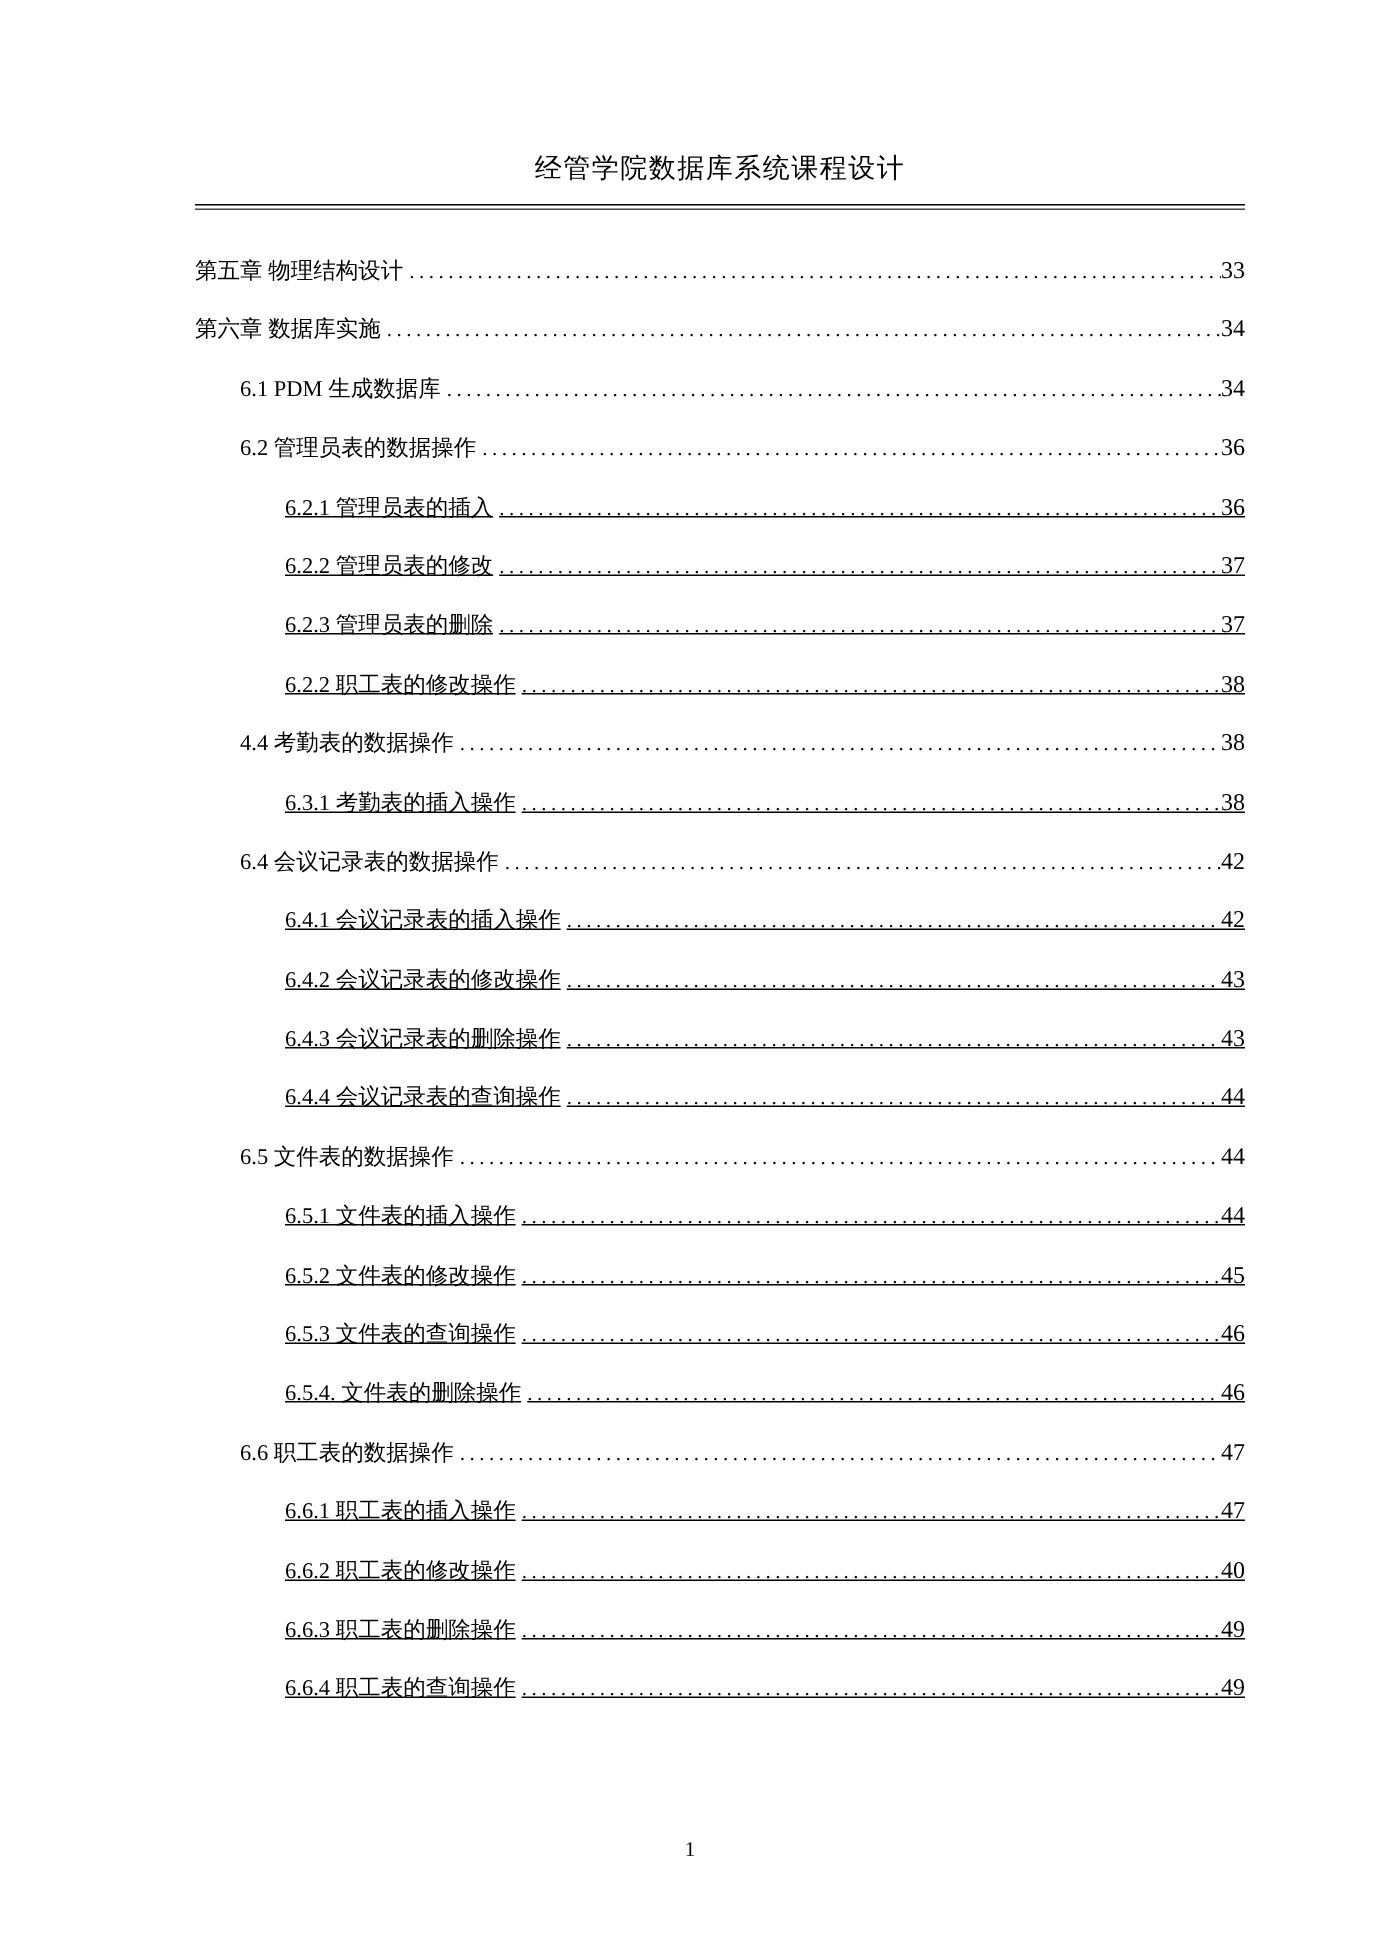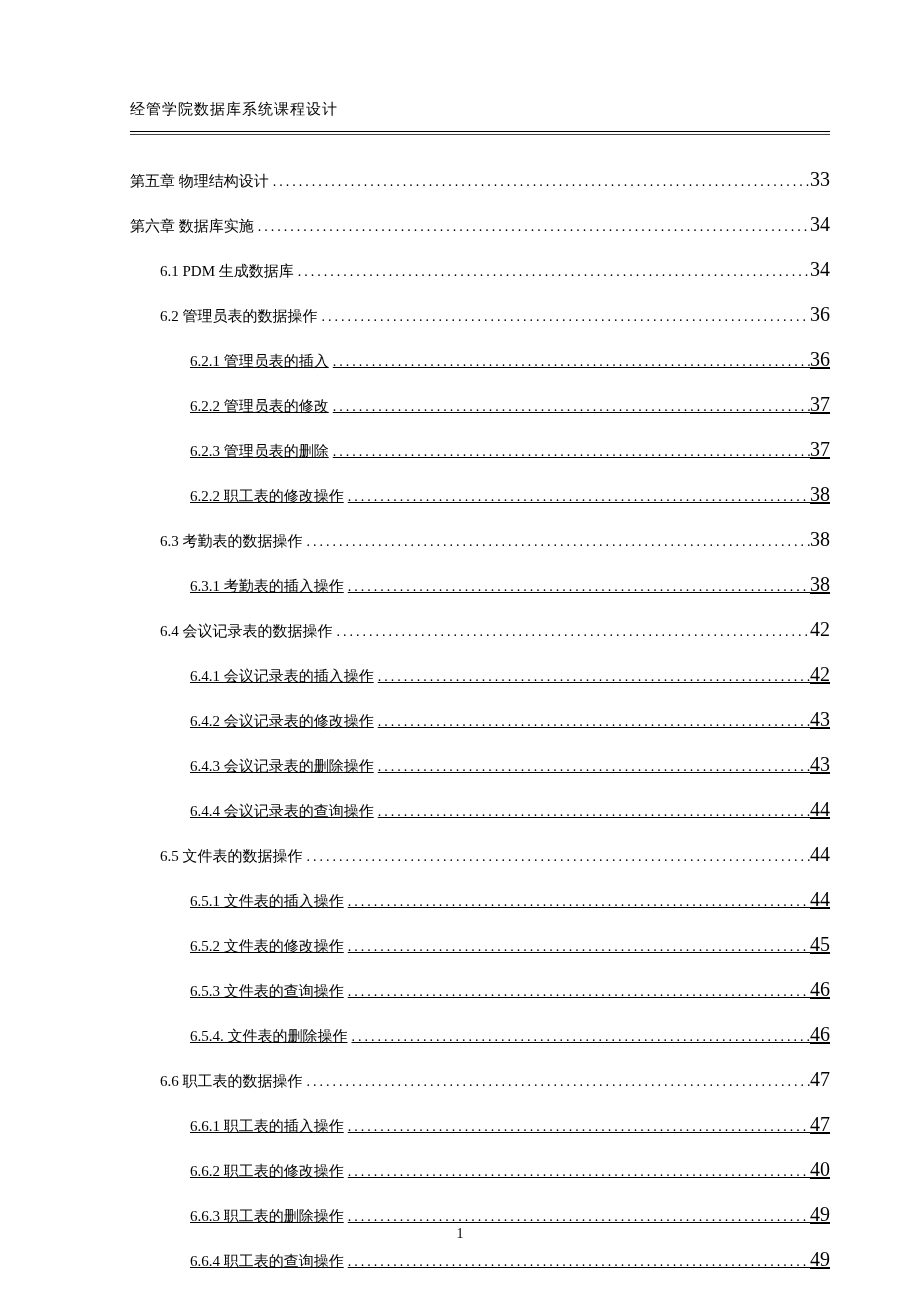--- a/index.html
+++ b/index.html
@@ -12,22 +12,22 @@
       width: 920px;
       height: 1302px;
       font-family: "SimSun", "宋体", serif;
       color: #000;
       position: relative;
     }
     .page {
       padding: 100px 90px 60px 130px;
     }
     .header {
-      text-align: left;
-      font-size: 15px;
+      text-align: center;
+      font-size: 18px;
       letter-spacing: 1px;
       padding-bottom: 8px;
       margin-bottom: 4px;
     }
     .hr-double {
       border: none;
       border-top: 1.5px solid #000;
       margin: 0 0 2px 0;
     }
     .hr-thin {
@@ -57,21 +57,21 @@
       letter-spacing: 3px;
       color: #000;
       font-size: 14px;
       padding: 0 4px;
     }
     .toc-dots::after {
       content: "...................................................................................................................................";
     }
     .toc-page {
       flex: 0 0 auto;
-      font-size: 20px;
+      font-size: 16px;
     }
     .footer {
       position: absolute;
       bottom: 60px;
       left: 0;
       right: 0;
       text-align: center;
       font-size: 14px;
       font-family: "Times New Roman", serif;
     }
@@ -119,21 +119,21 @@
         <span class="toc-title">6.2.3 管理员表的删除</span>
         <span class="toc-dots"></span>
         <span class="toc-page">37</span>
       </div>
       <div class="toc-row lvl-2">
         <span class="toc-title">6.2.2 职工表的修改操作</span>
         <span class="toc-dots"></span>
         <span class="toc-page">38</span>
       </div>
       <div class="toc-row lvl-1">
-        <span class="toc-title">6.3 考勤表的数据操作</span>
+        <span class="toc-title">4.4 考勤表的数据操作</span>
         <span class="toc-dots"></span>
         <span class="toc-page">38</span>
       </div>
       <div class="toc-row lvl-2">
         <span class="toc-title">6.3.1 考勤表的插入操作</span>
         <span class="toc-dots"></span>
         <span class="toc-page">38</span>
       </div>
       <div class="toc-row lvl-1">
         <span class="toc-title">6.4 会议记录表的数据操作</span>

